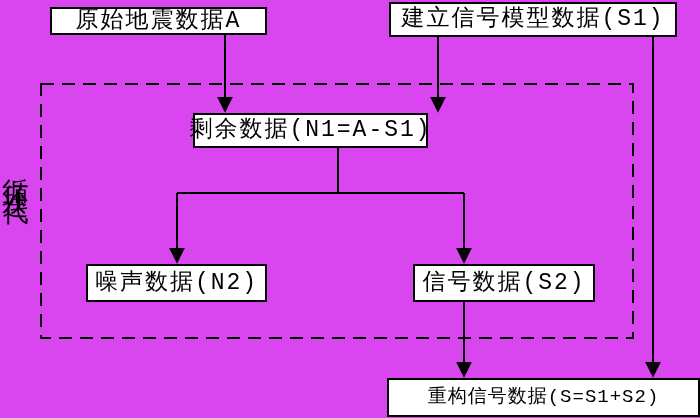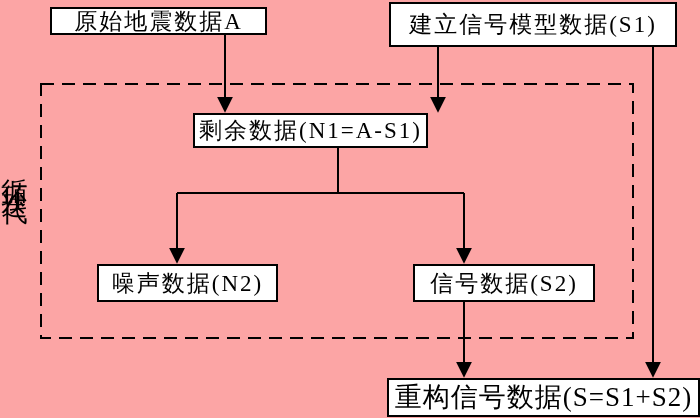--- a/index.html
+++ b/index.html
@@ -4,22 +4,22 @@
 <style>
   html, body {
     margin: 0;
     padding: 0;
     background: #ffffff;
   }
   .stage {
     position: relative;
     width: 700px;
     height: 418px;
-    background: #fca5a5;
-    font-family: Liberation Serif, serif;
+    background: #d946ef;
+    font-family: Liberation Mono, monospace;
     color: #000000;
     overflow: hidden;
   }
   .wires {
     position: absolute;
     left: 0;
     top: 0;
     width: 700px;
     height: 418px;
   }
@@ -31,25 +31,25 @@
     display: flex;
     align-items: center;
     justify-content: center;
     white-space: nowrap;
     font-size: 23px;
     letter-spacing: 2px;
     line-height: 1;
     z-index: 2;
   }
   .node-original      { left: 50px;  top: 7px;   width: 217px; height: 28px; }
-  .node-model         { left: 389px; top: 2px;   width: 288px; height: 45px; }
+  .node-model         { left: 389px; top: 2px;   width: 288px; height: 35px; }
   .node-residual      { left: 193px; top: 113px; width: 235px; height: 35px; }
-  .node-noise         { left: 86px;  top: 264px; width: 181px; height: 38px; margin-left: 11px; }
+  .node-noise         { left: 86px;  top: 264px; width: 181px; height: 38px; }
   .node-signal        { left: 373px; top: 264px; width: 182px; height: 38px; margin-left: 40px; }
-  .node-reconstructed { left: 387px; top: 378px; width: 313px; height: 39px; font-size: 27px; letter-spacing: 1px; }
+  .node-reconstructed { left: 387px; top: 378px; width: 313px; height: 39px; font-size: 19px; letter-spacing: 1px; }
   .loop-label {
     position: absolute;
     left: 1px;
     top: 158px;
     writing-mode: vertical-rl;
     text-orientation: upright;
     font-size: 26px;
     letter-spacing: 7px;
     line-height: 1;
     z-index: 2;

